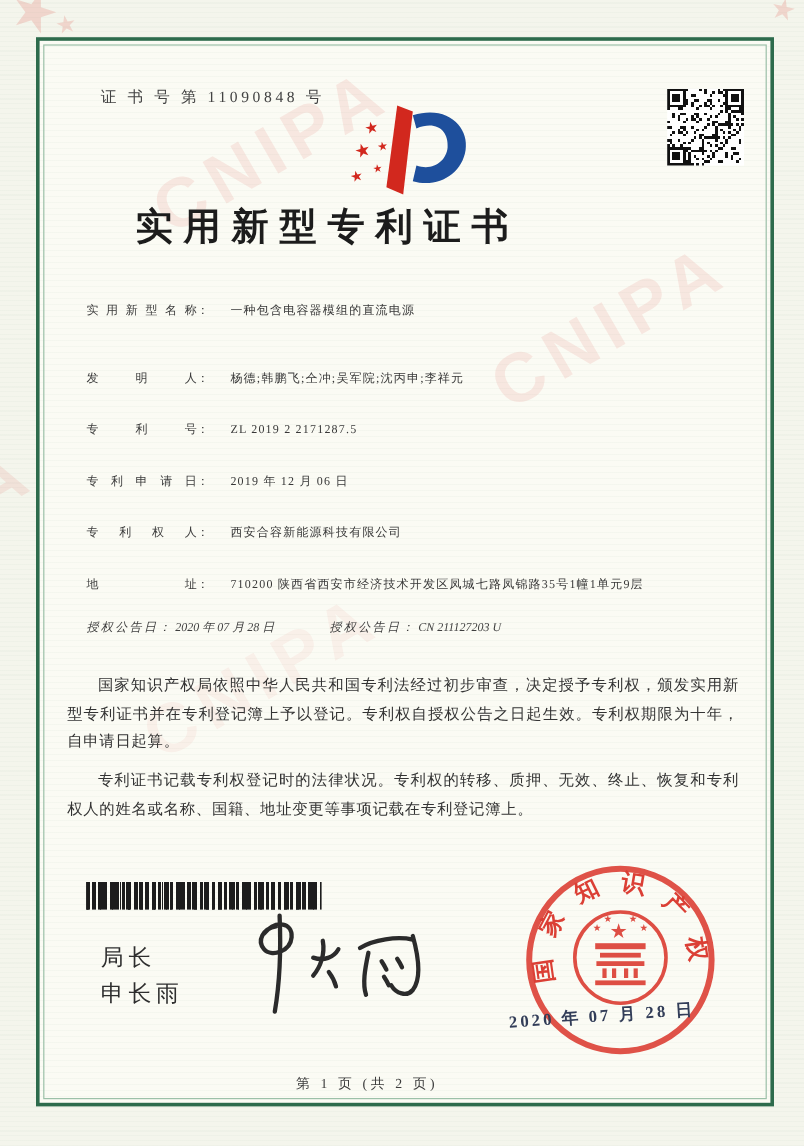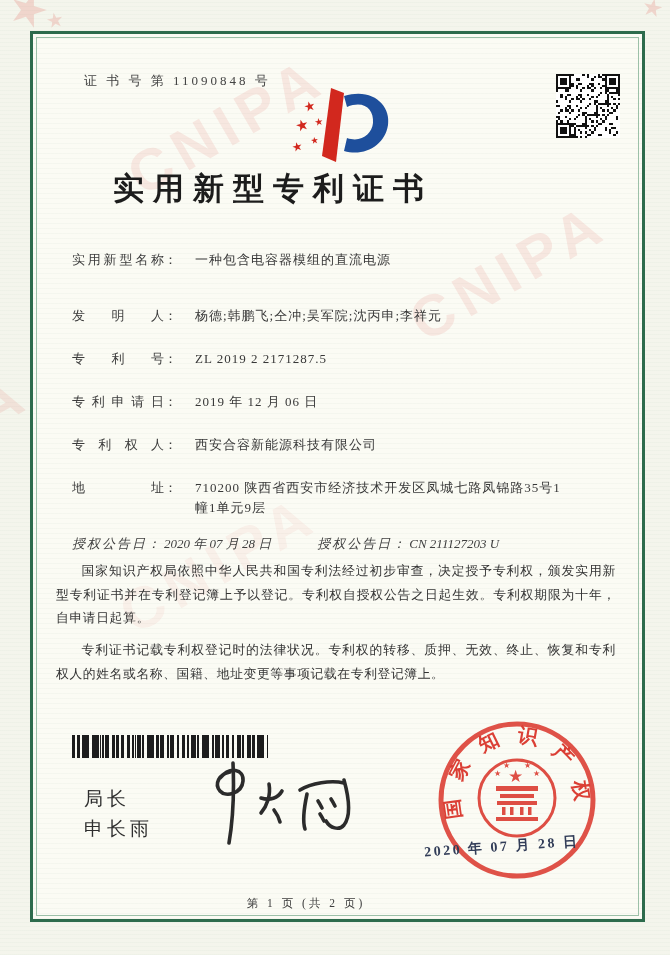--- a/index.html
+++ b/index.html
@@ -28,21 +28,21 @@
     transform:rotate(-30deg);white-space:nowrap;pointer-events:none;z-index:3;}
   .corner-star{position:absolute;color:rgba(217,62,50,0.17);z-index:3;pointer-events:none;
     font-family:"DejaVu Sans",sans-serif;}
   
   .cert-no{position:absolute;left:84px;top:72px;font-size:13px;letter-spacing:3px;color:#434343;z-index:4;}
   .logo{position:absolute;left:265px;top:84px;width:140px;height:84px;z-index:4;}
   .title{position:absolute;left:0;top:168px;width:546px;text-align:center;
     font-size:31px;font-weight:bold;letter-spacing:9px;color:#1c1c1c;z-index:4;}
   .qr{position:absolute;left:556px;top:74px;width:64px;height:64px;background:#fff;z-index:4;}
   
-  .fields{position:absolute;left:72px;top:250px;width:500px;font-size:13px;line-height:20px;z-index:4;}
+  .fields{position:absolute;left:72px;top:250px;width:500px;font-size:10px;line-height:20px;z-index:4;}
   .frow{display:flex;align-items:flex-start;margin-bottom:23px;}
   .frow.first{margin-bottom:36px;}
   .frow.addr{margin-bottom:16px;}
   .flabel{display:inline-block;width:92px;text-align:justify;text-align-last:justify;color:#3c3c3c;flex:0 0 92px;}
   .fcolon{flex:0 0 auto;margin-right:4px;color:#3c3c3c;}
   .fvalue{flex:1;letter-spacing:1px;color:#383838;max-width:390px;margin-left:14px;}
   .grant{display:flex;align-items:flex-end;margin-top:3px;font-style:italic;}
   .grant .pair{display:flex;}
   .grant .pair2{margin-left:46px;}
   .glabel{letter-spacing:2px;}

